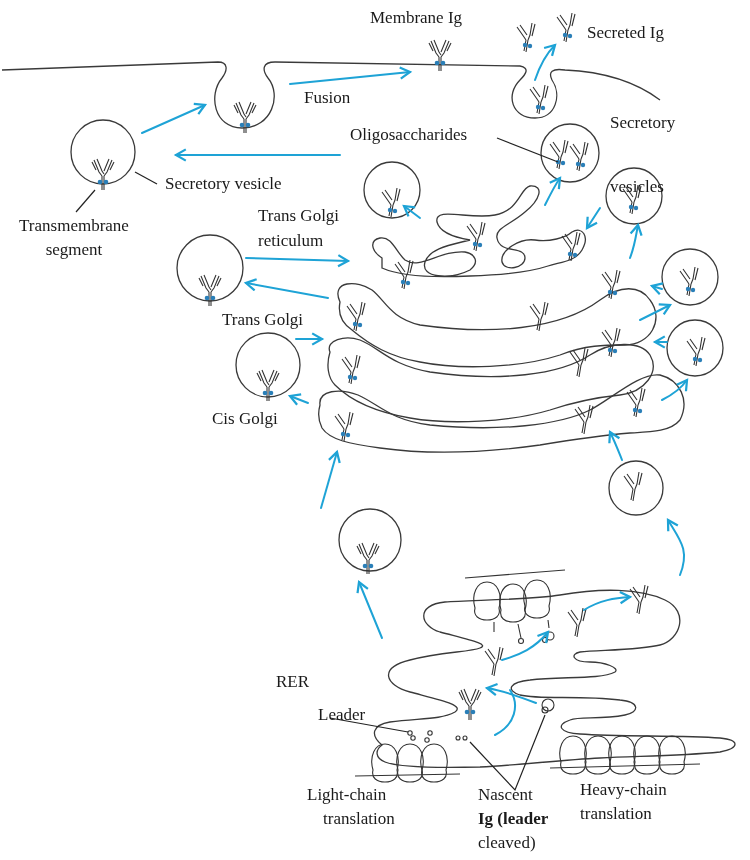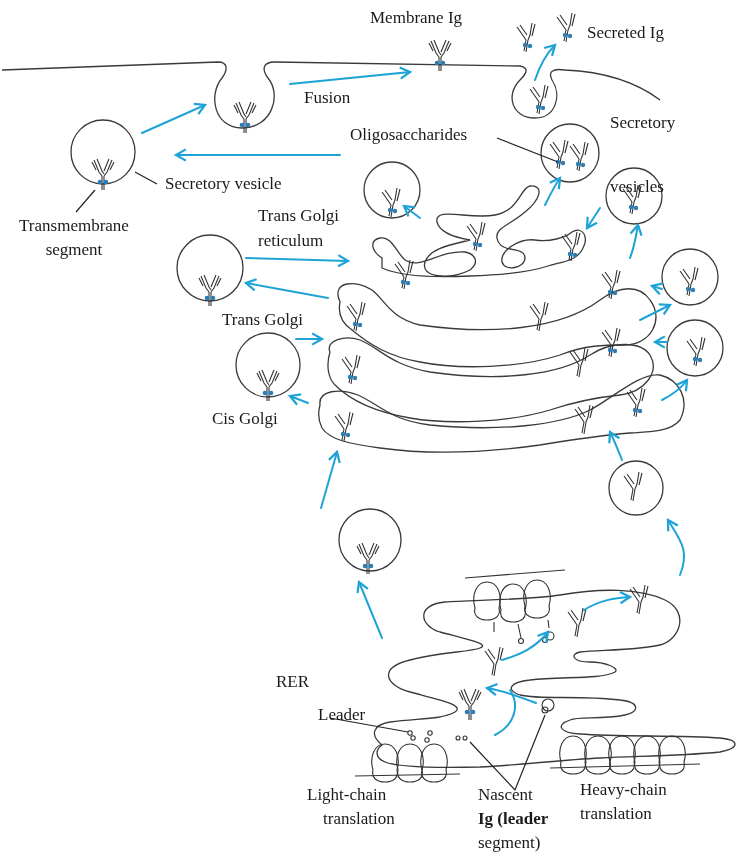--- a/index.html
+++ b/index.html
@@ -179,16 +179,16 @@
 <span class="lbl" style="left:258px; top:206px;">Trans Golgi</span>
 <span class="lbl" style="left:258px; top:231px;">reticulum</span>
 <span class="lbl" style="left:222px; top:310px;">Trans Golgi</span>
 <span class="lbl" style="left:212px; top:409px;">Cis Golgi</span>
 <span class="lbl" style="left:252px; top:672px;margin-left:24px;">RER</span>
 <span class="lbl" style="left:318px; top:705px;text-align:center;">Leader</span>
 <span class="lbl" style="left:307px; top:785px;">Light-chain</span>
 <span class="lbl" style="left:323px; top:809px;">translation</span>
 <span class="lbl" style="left:478px; top:785px;">Nascent</span>
 <span class="lbl" style="left:478px; top:809px;font-weight:bold;">Ig (leader</span>
-<span class="lbl" style="left:478px; top:833px;">segment)</span>
+<span class="lbl" style="left:478px; top:833px;">cleaved)</span>
 <span class="lbl" style="left:580px; top:780px;text-align:center;">Heavy-chain</span>
 <span class="lbl" style="left:580px; top:804px;">translation</span>
 </div>
 
 </body></html>

